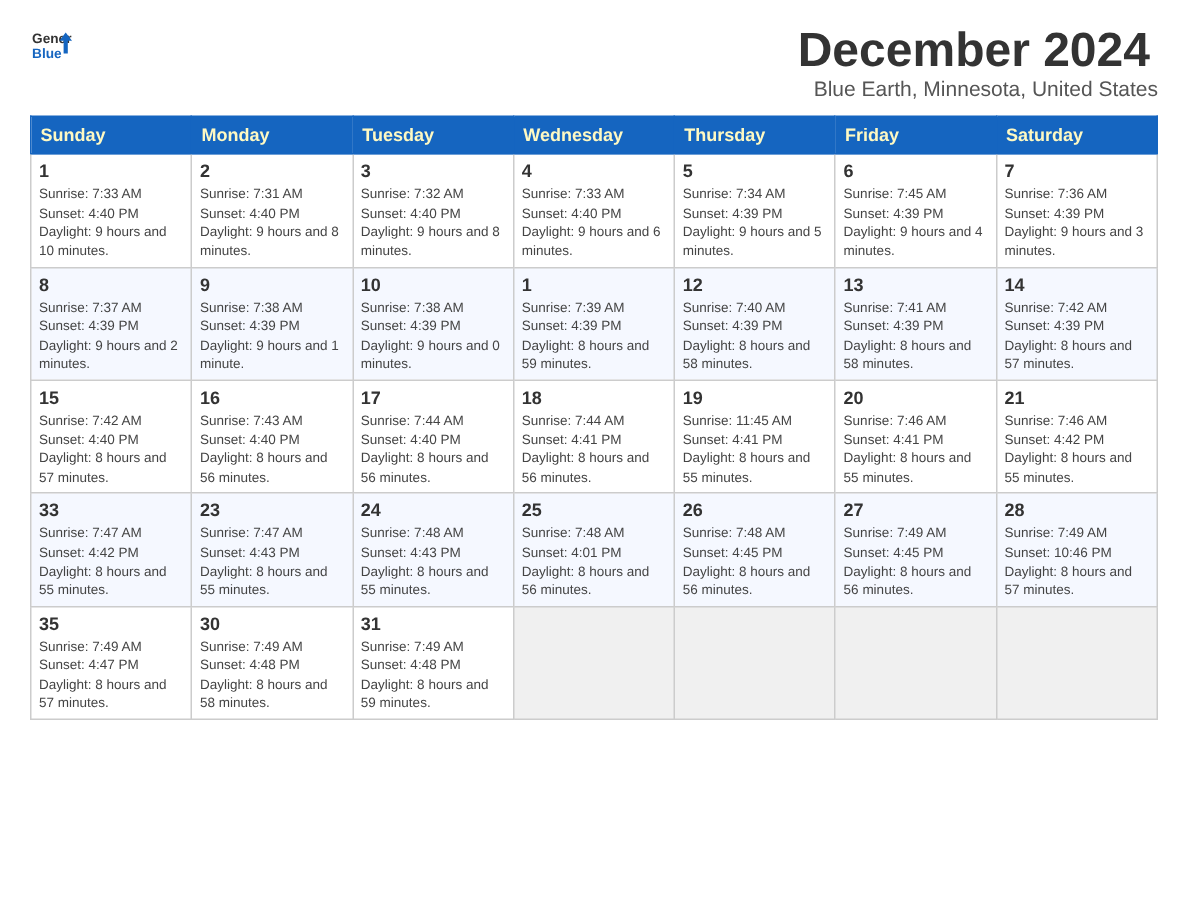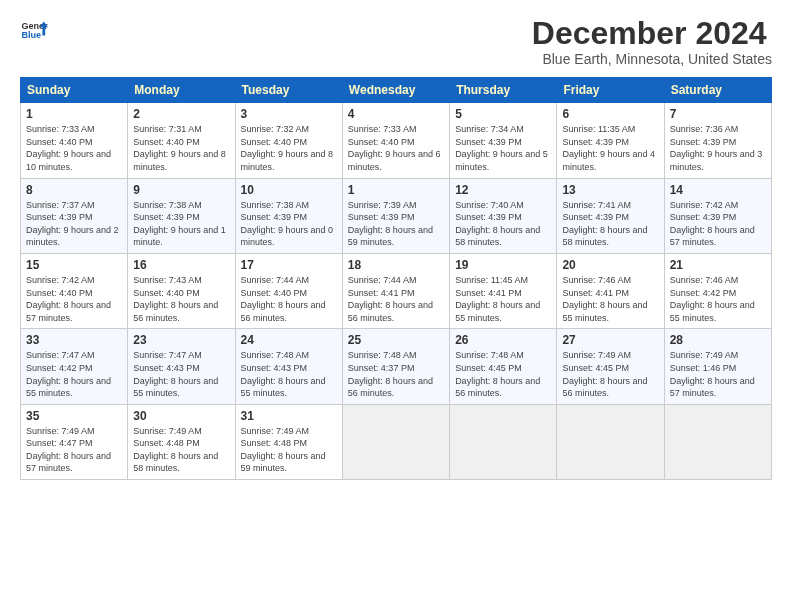--- a/index.html
+++ b/index.html
@@ -154,21 +154,21 @@
           <span class="day-number">5</span>
           <div class="day-info">
             <span>Sunrise: 7:34 AM</span><br>
             <span>Sunset: 4:39 PM</span><br>
             <span>Daylight: 9 hours and 5 minutes.</span>
           </div>
         </td>
           <td>
           <span class="day-number">6</span>
           <div class="day-info">
-            <span>Sunrise: 11:35 AM</span><br>
+            <span>Sunrise: 7:45 AM</span><br>
             <span>Sunset: 4:39 PM</span><br>
             <span>Daylight: 9 hours and 4 minutes.</span>
           </div>
         </td>
           <td>
           <span class="day-number">7</span>
           <div class="day-info">
             <span>Sunrise: 7:36 AM</span><br>
             <span>Sunset: 4:39 PM</span><br>
             <span>Daylight: 9 hours and 3 minutes.</span>
@@ -313,21 +313,21 @@
           <div class="day-info">
             <span>Sunrise: 7:48 AM</span><br>
             <span>Sunset: 4:43 PM</span><br>
             <span>Daylight: 8 hours and 55 minutes.</span>
           </div>
         </td>
           <td>
           <span class="day-number">25</span>
           <div class="day-info">
             <span>Sunrise: 7:48 AM</span><br>
-            <span>Sunset: 4:37 PM</span><br>
+            <span>Sunset: 4:01 PM</span><br>
             <span>Daylight: 8 hours and 56 minutes.</span>
           </div>
         </td>
           <td>
           <span class="day-number">26</span>
           <div class="day-info">
             <span>Sunrise: 7:48 AM</span><br>
             <span>Sunset: 4:45 PM</span><br>
             <span>Daylight: 8 hours and 56 minutes.</span>
           </div>
@@ -337,21 +337,21 @@
           <div class="day-info">
             <span>Sunrise: 7:49 AM</span><br>
             <span>Sunset: 4:45 PM</span><br>
             <span>Daylight: 8 hours and 56 minutes.</span>
           </div>
         </td>
           <td>
           <span class="day-number">28</span>
           <div class="day-info">
             <span>Sunrise: 7:49 AM</span><br>
-            <span>Sunset: 1:46 PM</span><br>
+            <span>Sunset: 10:46 PM</span><br>
             <span>Daylight: 8 hours and 57 minutes.</span>
           </div>
         </td>
         </tr>
         <tr>
           <td>
           <span class="day-number">35</span>
           <div class="day-info">
             <span>Sunrise: 7:49 AM</span><br>
             <span>Sunset: 4:47 PM</span><br>

